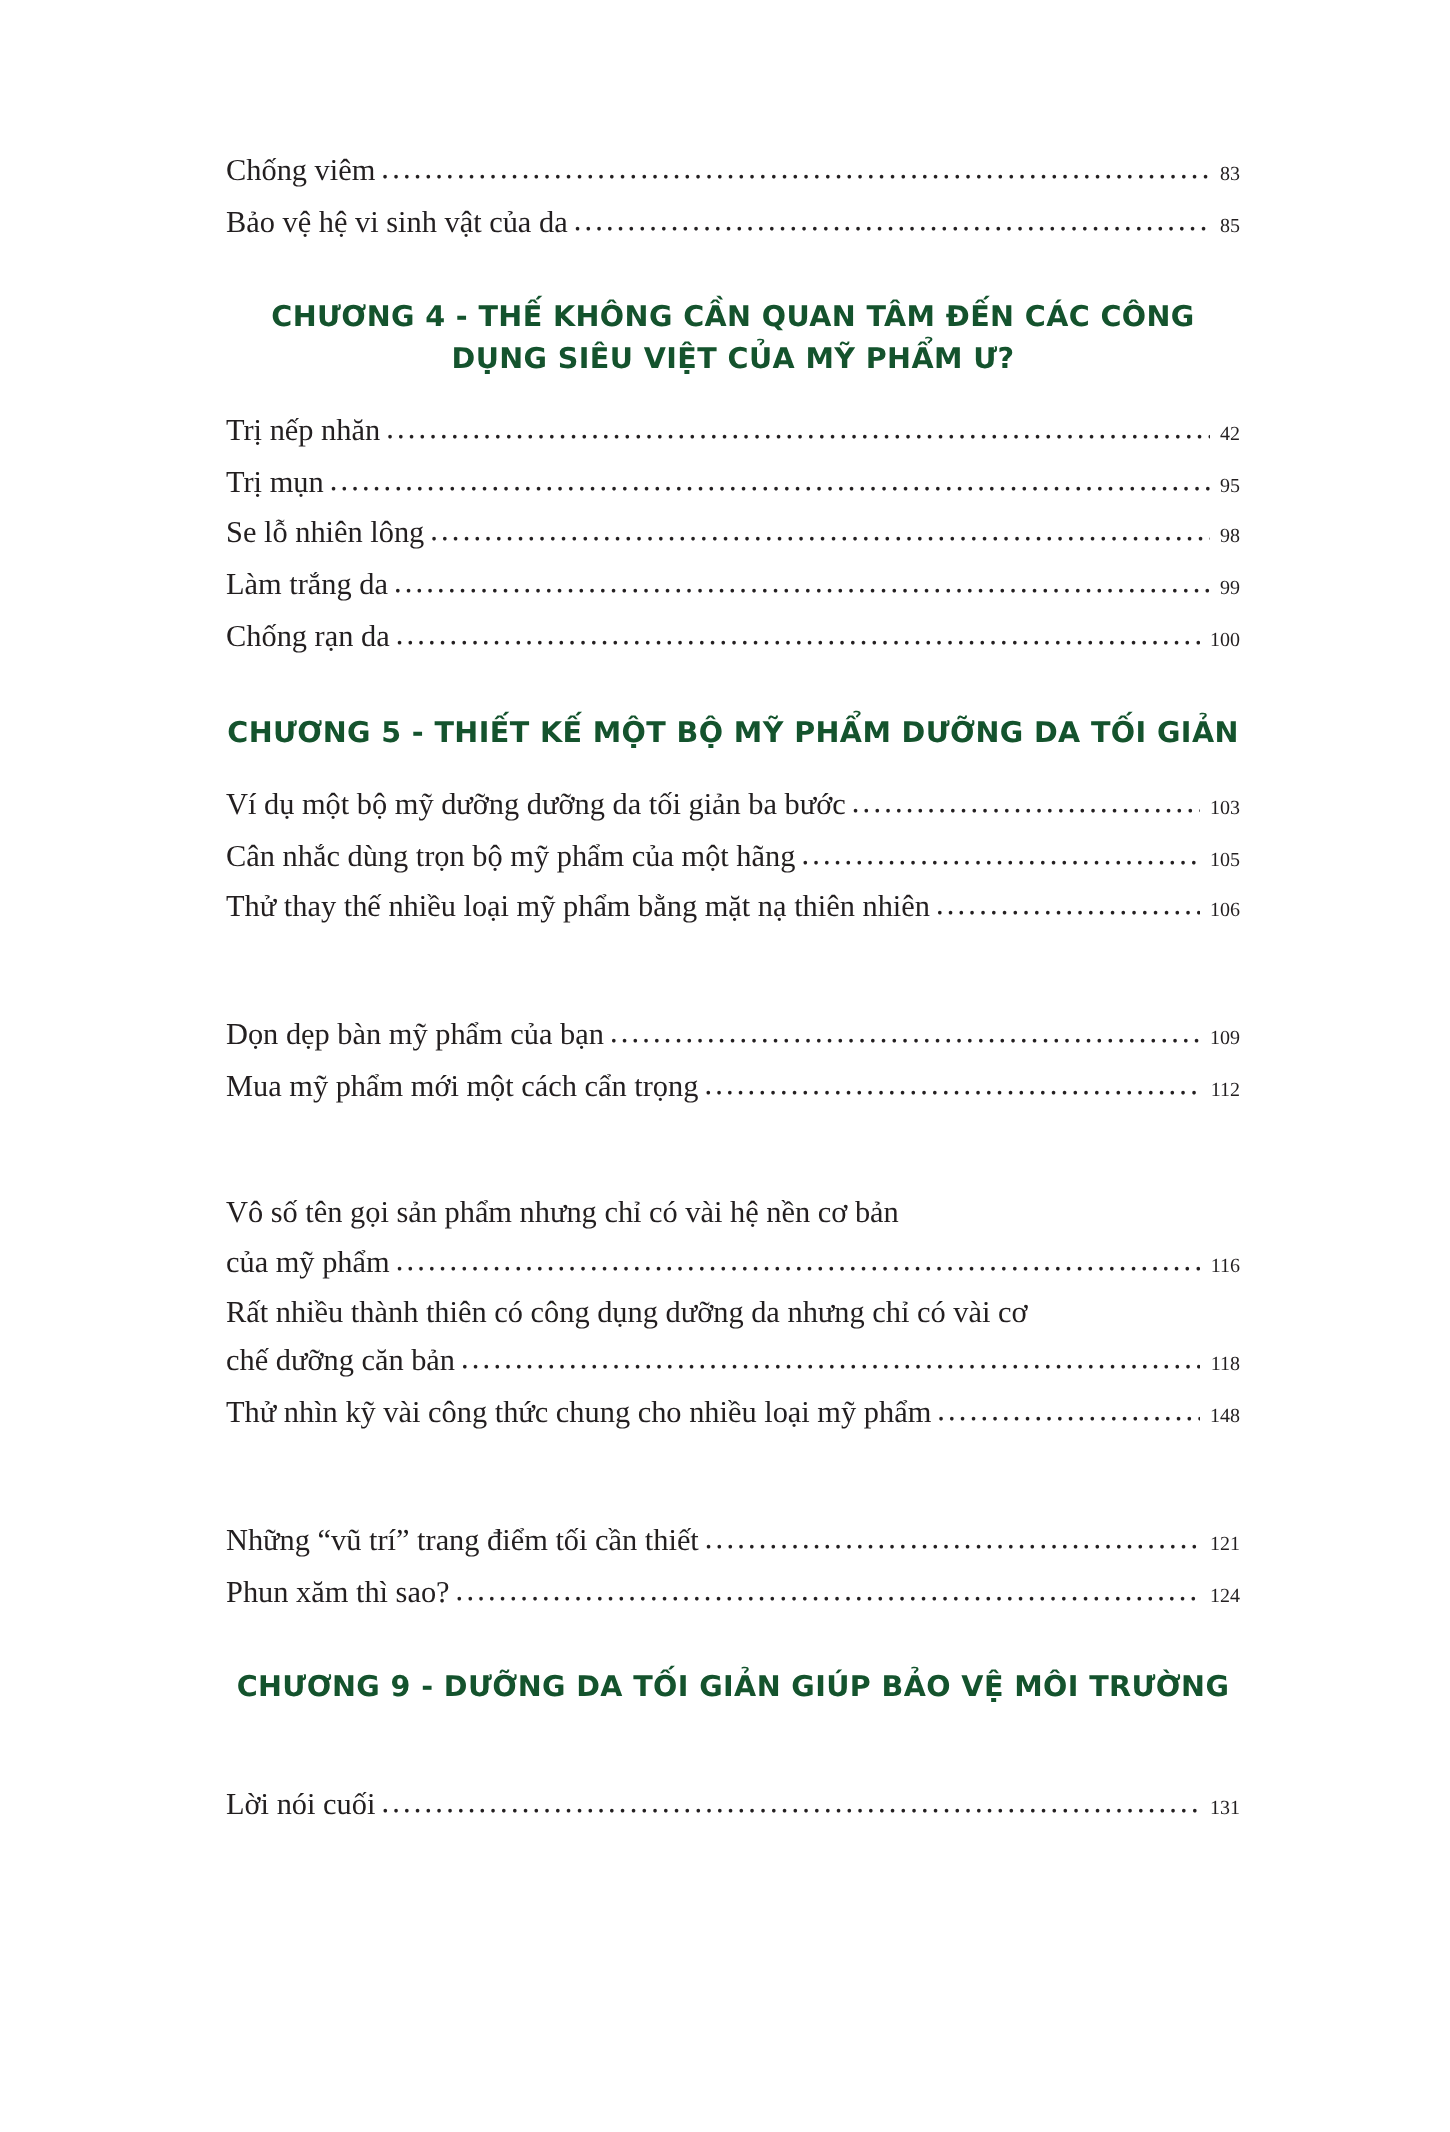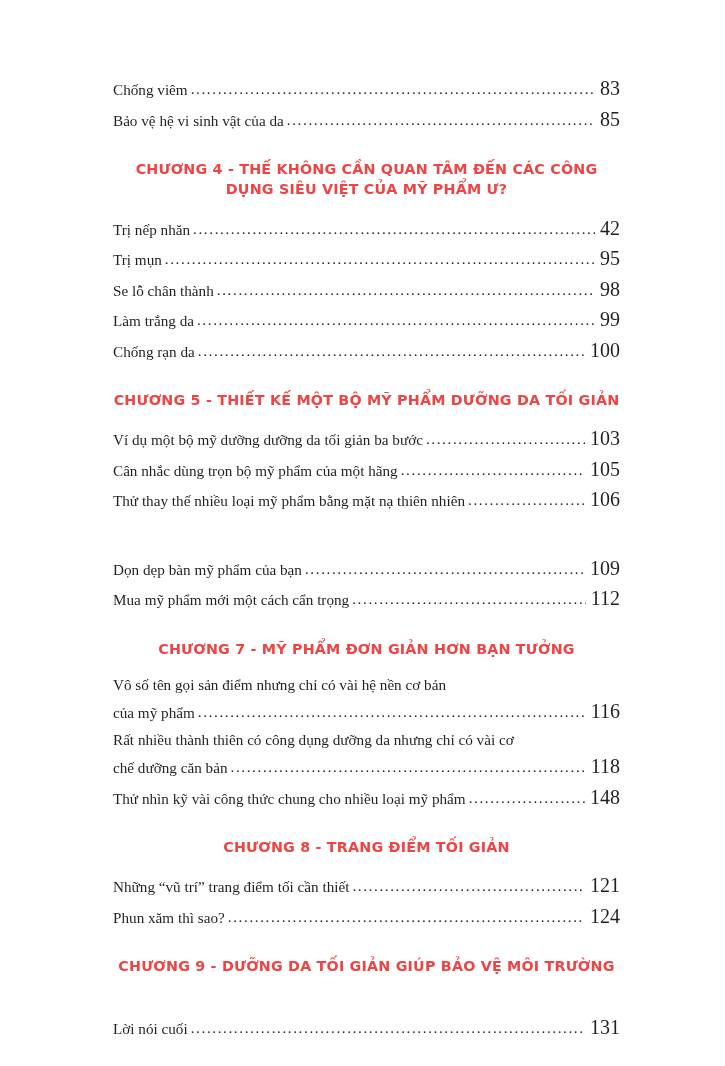--- a/index.html
+++ b/index.html
@@ -44,38 +44,38 @@
     font-size: 15.2px;
     letter-spacing: 1.6px;
     color: #231f20;
     position: relative;
     top: -1px;
   }
   .entry .page-no {
     flex: 0 0 auto;
     padding-left: 5px;
     text-align: right;
-    font-size: 20px;
+    font-size: 10px;
   }
   
   .entry.wrap-first {
     margin-bottom: 9px;
   }
   .entry.wrap-first .title {
     flex: 1 1 auto;
   }
   
   .chapter {
     font-family: "DejaVu Sans", sans-serif;
     font-weight: bold;
     font-size: 14.3px;
     letter-spacing: 0.2px;
     text-align: center;
     line-height: 1.42;
-    color: #ef4444;
+    color: #14532d;
   }
 </style>
 </head>
 <body>
 
 <div class="page">
   <div class="toc" id="toc-root">
       <div class="entry">
         <span class="title">Chống viêm</span>
         <span class="leader">........................................................................................................................</span>
@@ -93,21 +93,21 @@
         <span class="title">Trị nếp nhăn</span>
         <span class="leader">........................................................................................................................</span>
         <span class="page-no">42</span>
       </div>
       <div class="entry">
         <span class="title">Trị mụn</span>
         <span class="leader">........................................................................................................................</span>
         <span class="page-no">95</span>
       </div>
       <div class="entry">
-        <span class="title">Se lỗ chân thành</span>
+        <span class="title">Se lỗ nhiên lông</span>
         <span class="leader">........................................................................................................................</span>
         <span class="page-no">98</span>
       </div>
       <div class="entry">
         <span class="title">Làm trắng da</span>
         <span class="leader">........................................................................................................................</span>
         <span class="page-no">99</span>
       </div>
       <div class="entry">
         <span class="title">Chống rạn da</span>
@@ -138,45 +138,43 @@
         <span class="title">Dọn dẹp bàn mỹ phẩm của bạn</span>
         <span class="leader">........................................................................................................................</span>
         <span class="page-no">109</span>
       </div>
       <div class="entry">
         <span class="title">Mua mỹ phẩm mới một cách cẩn trọng</span>
         <span class="leader">........................................................................................................................</span>
         <span class="page-no">112</span>
       </div>
       <div style="height: 20px;"></div>
-      <div class="chapter">CHƯƠNG 7 - MỸ PHẨM ĐƠN GIẢN HƠN BẠN TƯỞNG</div>
       <div style="height: 18px;"></div>
       <div class="entry wrap-first">
-        <span class="title">Vô số tên gọi sản điểm nhưng chỉ có vài hệ nền cơ bản</span>
+        <span class="title">Vô số tên gọi sản phẩm nhưng chỉ có vài hệ nền cơ bản</span>
       </div>
       <div class="entry">
         <span class="title">của mỹ phẩm</span>
         <span class="leader">........................................................................................................................</span>
         <span class="page-no">116</span>
       </div>
       <div class="entry wrap-first">
         <span class="title">Rất nhiều thành thiên có công dụng dưỡng da nhưng chỉ có vài cơ</span>
       </div>
       <div class="entry">
         <span class="title">chế dưỡng căn bản</span>
         <span class="leader">........................................................................................................................</span>
         <span class="page-no">118</span>
       </div>
       <div class="entry">
         <span class="title">Thử nhìn kỹ vài công thức chung cho nhiều loại mỹ phẩm</span>
         <span class="leader">........................................................................................................................</span>
         <span class="page-no">148</span>
       </div>
       <div style="height: 20px;"></div>
-      <div class="chapter">CHƯƠNG 8 - TRANG ĐIỂM TỐI GIẢN</div>
       <div style="height: 18px;"></div>
       <div class="entry">
         <span class="title">Những “vũ trí” trang điểm tối cần thiết</span>
         <span class="leader">........................................................................................................................</span>
         <span class="page-no">121</span>
       </div>
       <div class="entry">
         <span class="title">Phun xăm thì sao?</span>
         <span class="leader">........................................................................................................................</span>
         <span class="page-no">124</span>

